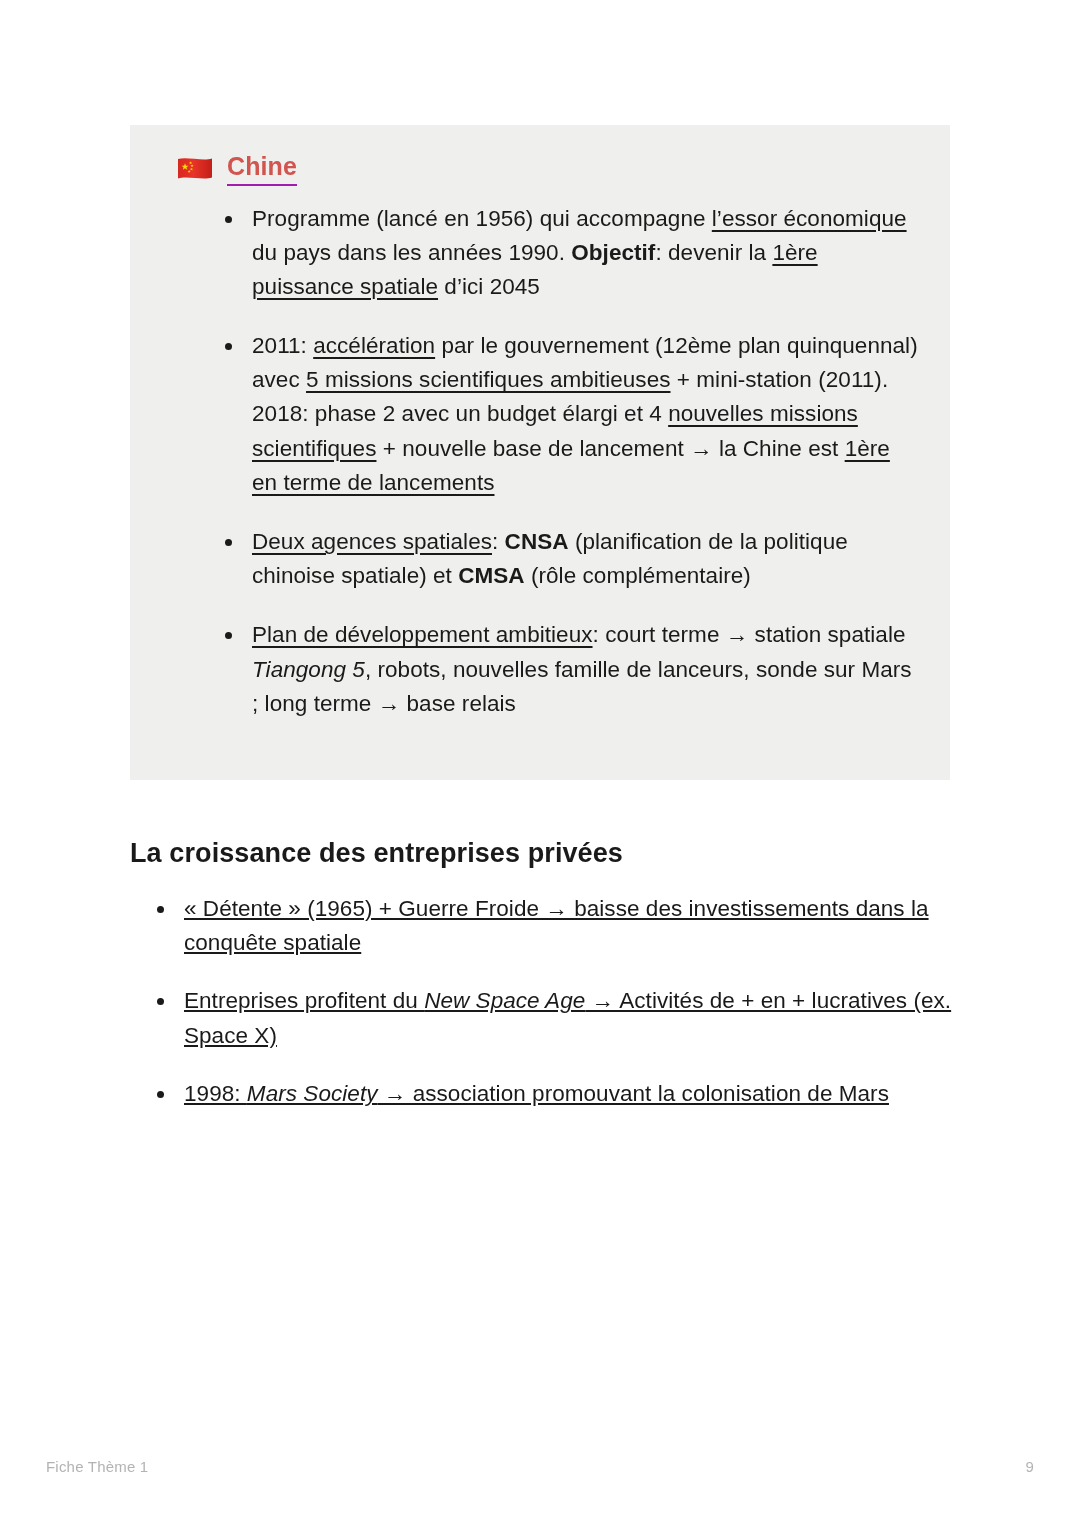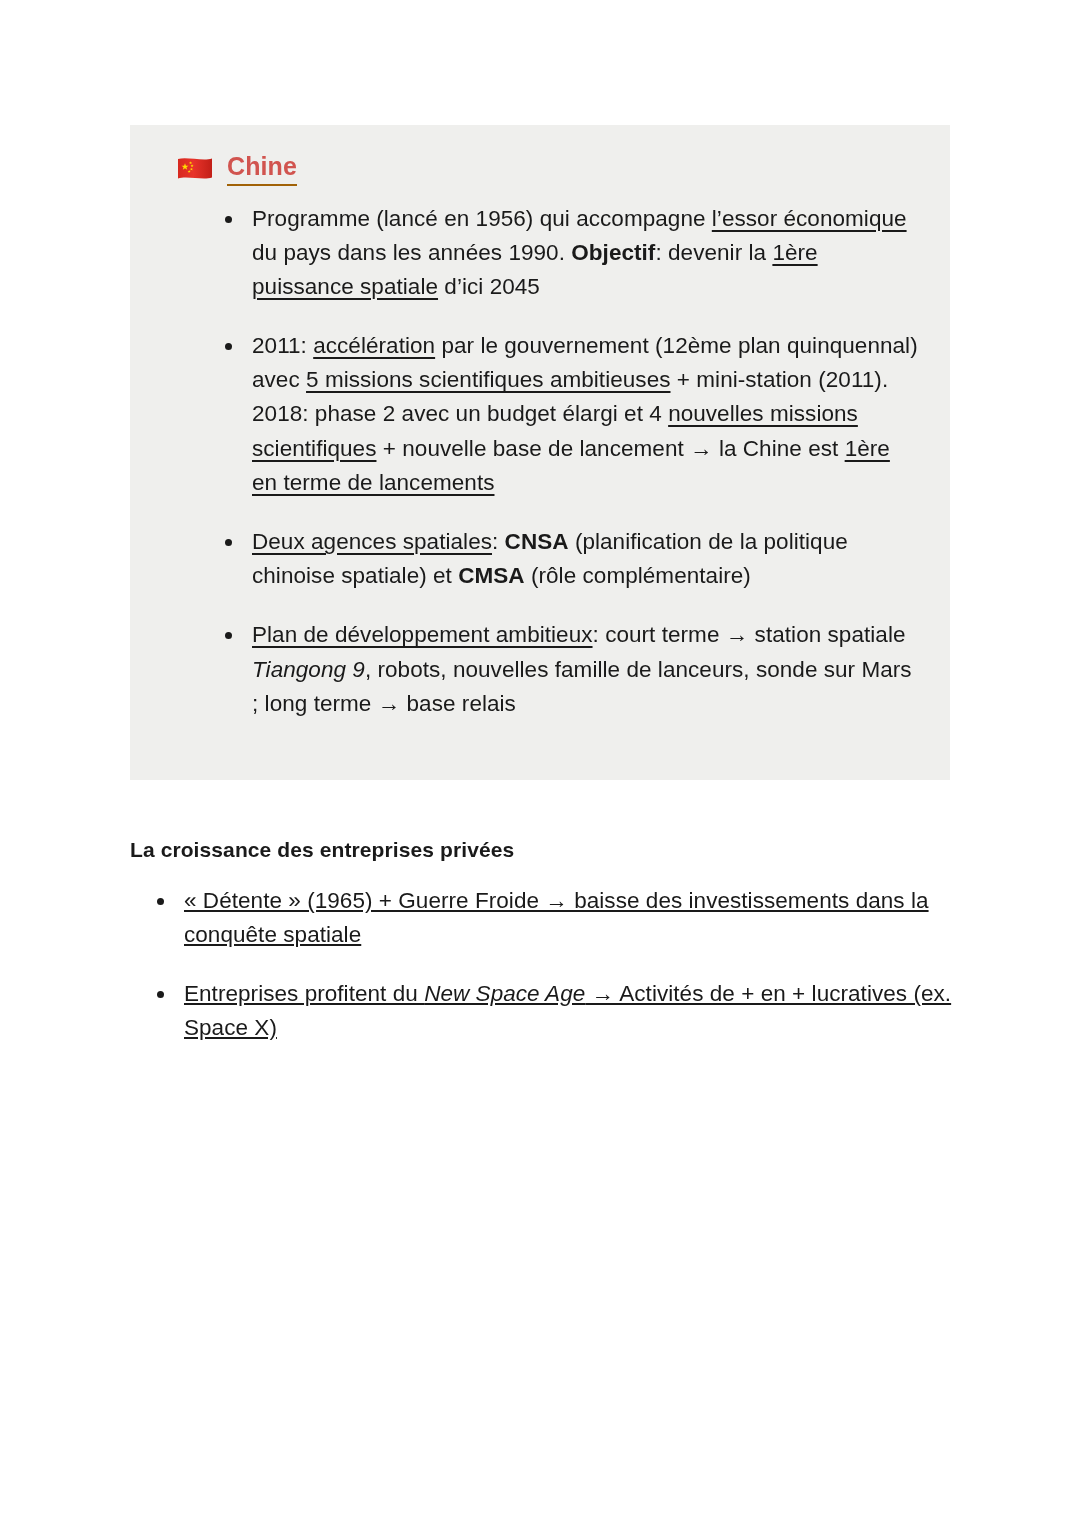--- a/index.html
+++ b/index.html
@@ -53,21 +53,21 @@
     font-size: 30px;
     flex: 0 0 auto;
   }
   .flag-svg { display: block; width: 36px; height: 26px; }
 
   .callout-title {
     font-size: 25px;
     font-weight: bold;
     color: #d1544f;
     letter-spacing: 0.1px;
-    border-bottom: 2px solid #a16207;
+    border-bottom: 2px solid #a21caf;
     padding-bottom: 3px;
     line-height: 1.1;
   }
 
   
   ul.bullets {
     list-style: none;
     margin: 0;
     padding: 0;
   }
@@ -99,21 +99,21 @@
   }
 
   
   .section {
     position: absolute;
     left: 130px;
     top: 836px;
     width: 860px;
   }
   .section-heading {
-    font-size: 21px;
+    font-size: 27px;
     font-weight: bold;
     margin: 0 0 21px 0;
     line-height: 1.3;
     letter-spacing: 0.1px;
   }
   .section ul.bullets {
     margin-left: 18px;
   }
   .section ul.bullets > li {
     margin-bottom: 24px;
@@ -178,38 +178,45 @@
 
       <li>
         <span>2011: </span><span class="u">accélération</span><span> par le gouvernement (12ème plan quinquennal) avec </span><span class="u">5 missions scientifiques ambitieuses</span><span> + mini-station (2011). 2018: phase 2 avec un budget élargi et 4 </span><span class="u">nouvelles missions scientifiques</span><span> + nouvelle base de lancement → la Chine est </span><span class="u">1ère en terme de lancements</span>
       </li>
 
       <li>
         <span class="u">Deux agences spatiales</span><span>: </span><span class="b">CNSA</span><span> (planification de la politique chinoise spatiale) et </span><span class="b">CMSA</span><span> (rôle complémentaire)</span>
       </li>
 
       <li>
-        <span class="u">Plan de développement ambitieux</span><span>: court terme → station spatiale </span><span class="i">Tiangong 9</span><span>, robots, nouvelles famille de lanceurs, sonde sur Mars ; long terme → base relais</span>
+        <span class="u">Plan de développement ambitieux</span><span>: court terme → station spatiale </span><span class="i">Tiangong 5</span><span>, robots, nouvelles famille de lanceurs, sonde sur Mars ; long terme → base relais</span>
       </li>
 
     </ul>
   </div>
 
   <div class="section">
     <h2 class="section-heading">La croissance des entreprises privées</h2>
 
     <ul class="bullets">
 
       <li>
         <span>« Détente » (1965) + Guerre Froide → baisse des investissements dans la conquête spatiale</span>
       </li>
 
 
       <li>
         <span>Entreprises profitent du </span><span class="i">New Space Age</span><span> → Activités de + en + lucratives (ex. Space X)</span>
       </li>
 
+      <li>
+        <span>1998: </span><span class="i">Mars Society</span><span> → association promouvant la colonisation de Mars</span>
+      </li>
 
     </ul>
   </div>
 
+  <div class="footer">
+    <span>Fiche Thème 1</span>
+    <span>9</span>
+  </div>
 
 </div>
 
 </body></html>

